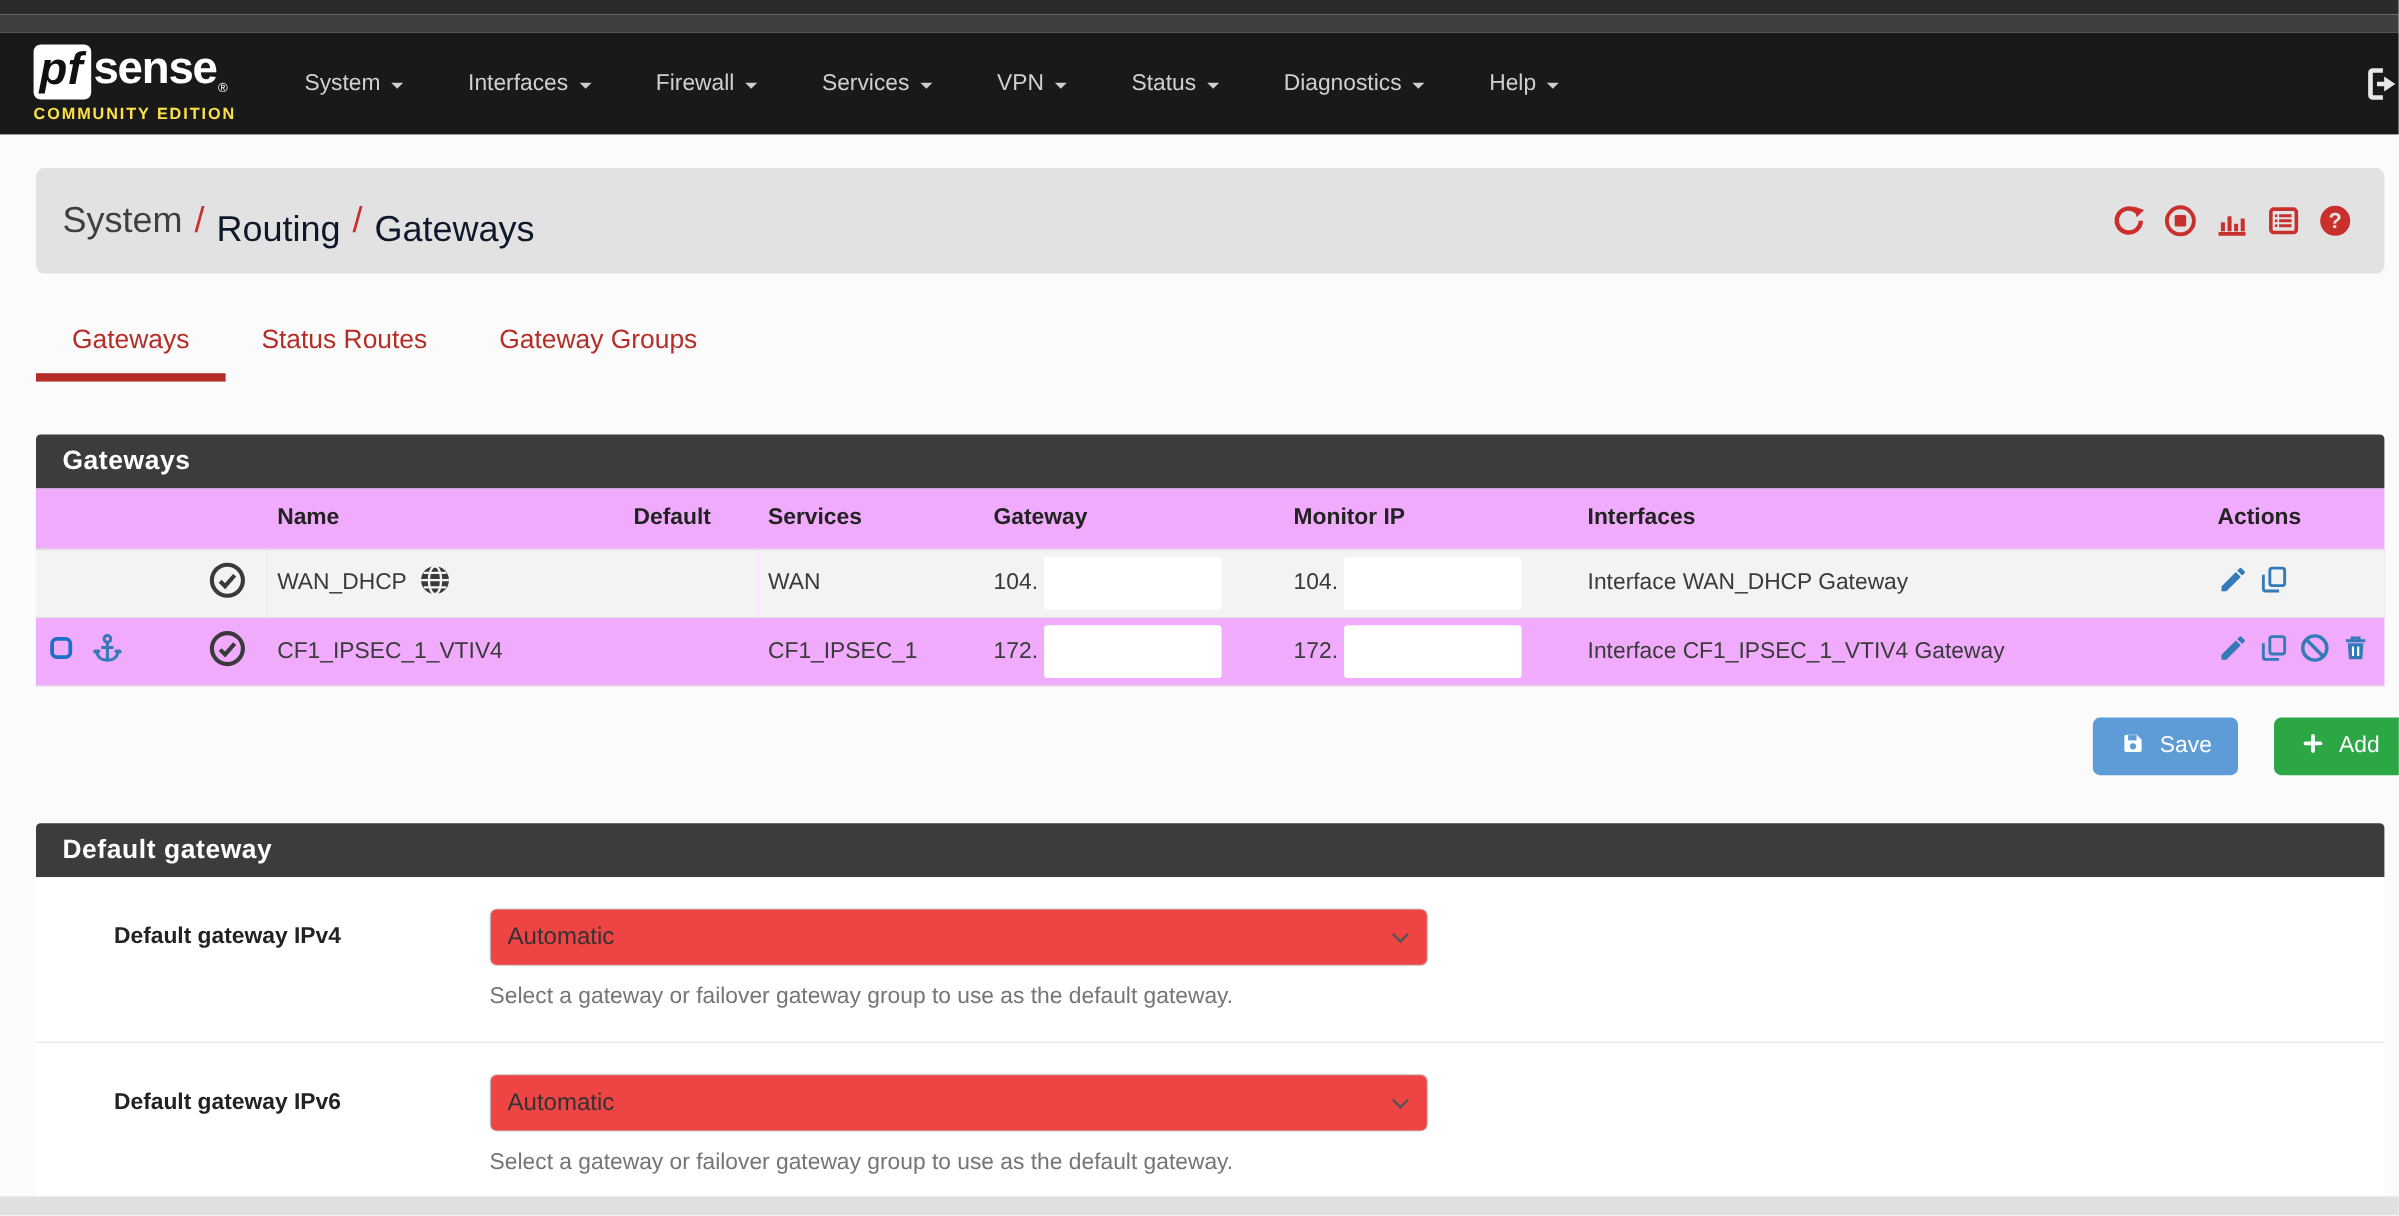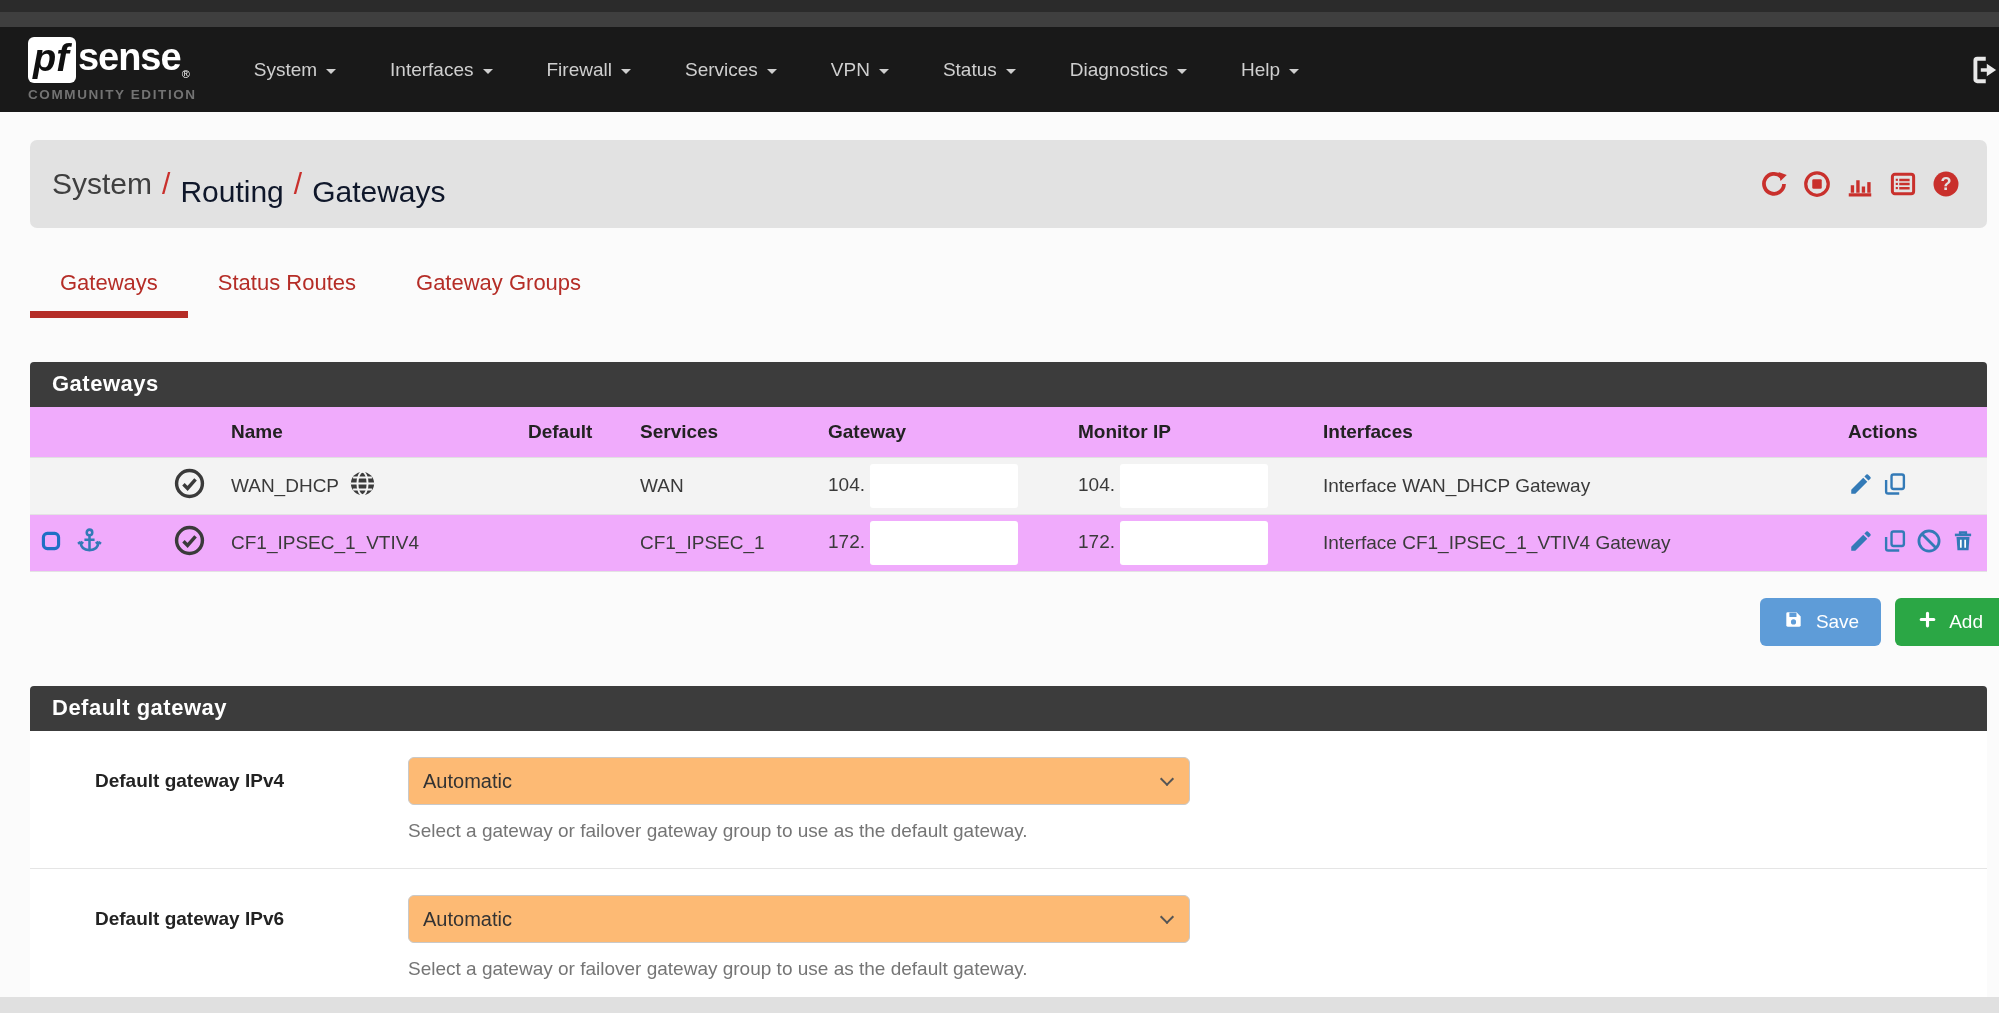--- a/index.html
+++ b/index.html
@@ -10,21 +10,21 @@
   .strip1 { height:12px; background:#2b2b2b; }
   .strip2 { height:15px; background:#3f3f3f; }
 
   
   .navbar { height:85px; background:#191919; display:flex; align-items:center; padding-left:28px; }
   .brand { display:flex; flex-direction:column; margin-right:30px; }
   .brand-row { display:flex; }
   .pf-box { background:#fff; border-radius:6px; padding:1px 7px 3px 5px; font-size:38px; font-weight:bold; font-style:italic; color:#101010; line-height:1.1; }
   .sense-txt { color:#fff; font-size:38px; font-weight:bold; letter-spacing:-1px; line-height:1.1; margin-left:2px; }
   .reg-mark { color:#fff; font-size:11px; margin-left:1px; align-self:flex-end; padding-bottom:3px; }
-  .edition { color:#737373; font-size:13.5px; font-weight:bold; letter-spacing:1.6px; margin-top:4px; }
+  .edition { color:#fde047; font-size:13.5px; font-weight:bold; letter-spacing:1.6px; margin-top:4px; }
   .nav-items { display:flex; align-items:center; }
   .nav-item { color:#cfcfcf; font-size:19px; padding:12px 27px; cursor:pointer; display:flex; align-items:center; gap:9px; }
   .caret { width:0; height:0; border-left:5px solid transparent; border-right:5px solid transparent; border-top:5px solid #cfcfcf; display:inline-block; margin-top:3px; }
   .signout { margin-left:auto; margin-right:-4px; color:#e8e8e8; display:flex; align-items:center; }
 
   
   .breadcrumb-bar { margin:28px 12px 0 30px; height:88px; background:#e2e2e2; border-radius:7px; display:flex; align-items:center; padding:0 26px 0 22px; }
   .crumb { font-size:30px; }
   .crumb-current { color:#3f3f3f; }
   .crumb-sep { color:#c9302c; margin:0 10px; }
@@ -48,32 +48,32 @@
   tr.zebra { background:#f3f3f3; }
   td.c-left { padding-left:22px; }
   .left-icons { display:inline-flex; align-items:center; gap:11px; }
   .name-wrap { display:inline-flex; align-items:center; gap:9px; }
   .redacted-box { display:inline-block; width:148px; height:44px; background:#fff; border-radius:3px; vertical-align:middle; margin-left:5px; }
   .actions-wrap { display:inline-flex; align-items:center; gap:8px; color:#337ab7; }
   .actions-wrap svg { cursor:pointer; display:block; }
 
   
   .buttons-row { display:flex; justify-content:flex-end; align-items:center; gap:14px; margin:26px -18px 0 30px; }
-  .btn { height:48px; border:none; border-radius:6px; color:#fff; font-size:19px; font-family:"Liberation Sans",sans-serif; display:inline-flex; align-items:center; gap:11px; cursor:pointer; }
+  .btn { height:48px; border:none; border-radius:6px; color:#fff; font-size:19px; font-family:"Liberation Sans",sans-serif; display:inline-flex; align-items:center; gap:11px; cursor:pointer;margin-left:16px; }
   .btn-save { background:#5e9cd8; padding:0 22px; }
   .btn-add { background:#2ba745; padding:0 34px 0 22px; }
 
   
   .panel-defgw { margin-top:40px; }
   .panel-body { background:#fff; padding:26px 0 20px; }
   .form-row { display:flex; align-items:flex-start; padding-bottom:26px; }
   .form-label { width:283px; margin-left:65px; font-size:19px; font-weight:bold; color:#222; padding-top:13px; flex-shrink:0; }
   .form-ctrl { display:flex; flex-direction:column; margin-left:30px; }
   .sel-wrap { position:relative; width:782px; }
-  select.gw-select { width:782px; height:48px; font-size:20px; color:#333; font-family:"Liberation Sans",sans-serif; border:1px solid #c9c9c9; border-radius:6px; padding:0 44px 0 14px; background:#fdba74; appearance:none; -webkit-appearance:none; }
+  select.gw-select { width:782px; height:48px; font-size:20px; color:#333; font-family:"Liberation Sans",sans-serif; border:1px solid #c9c9c9; border-radius:6px; padding:0 44px 0 14px; background:#ef4444; appearance:none; -webkit-appearance:none; }
   .chev { position:absolute; right:18px; top:17px; width:10px; height:10px; border-right:2px solid #555; border-bottom:2px solid #555; transform:rotate(45deg); pointer-events:none; }
   .help-text { font-size:19px; color:#757575; margin-top:15px; }
   .row-div { border-top:1px solid #e5e5e5; margin-bottom:26px; }
 
   .bottom-strip { position:absolute; left:0; right:0; bottom:0; height:16px; background:#e0e0e0; }
 </style>
 </head>
 <body>
 
 <div class="strip1"></div>

